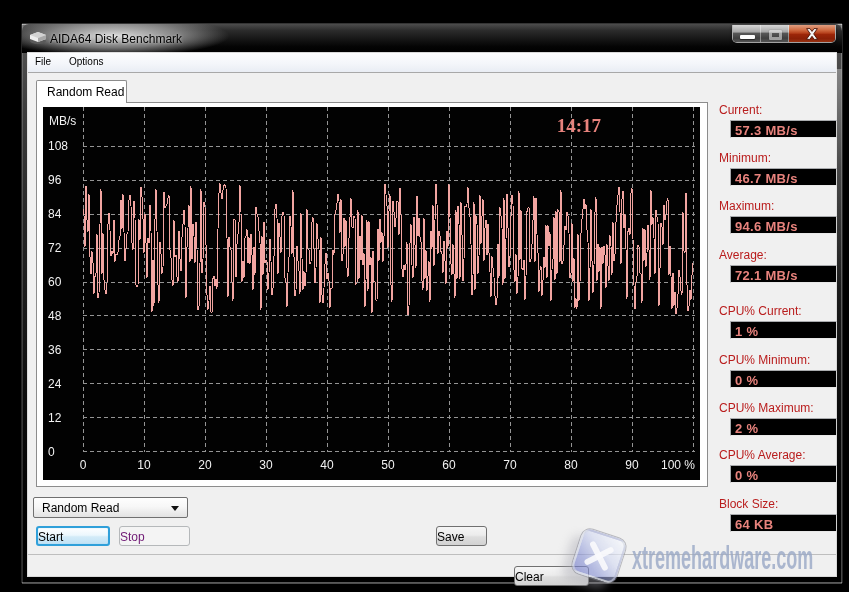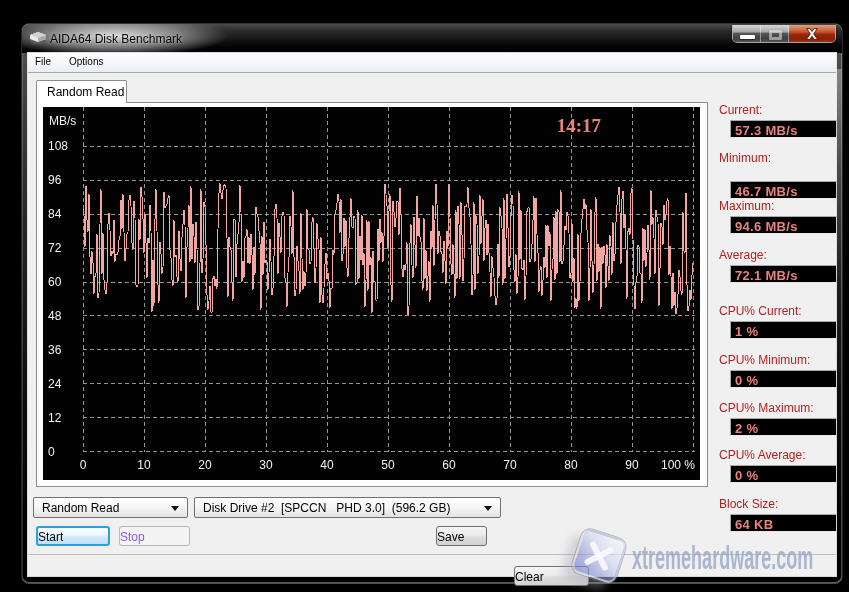--- a/index.html
+++ b/index.html
@@ -1,20 +1,20 @@
 <!DOCTYPE html>
 <html><head><meta charset="utf-8">
 <style>
 * { margin:0; padding:0; box-sizing:border-box; }
 html,body { width:849px; height:592px; background:#000; overflow:hidden;
   font-family:"Liberation Sans", sans-serif; position:relative; }
 
 
 #win { position:absolute; left:22px; top:24px; width:820px; height:559px;
-  border-radius:7px;
+  border-radius:0;
   background: linear-gradient(180deg,#6e6e6e 0px,#4e4e4e 30px,#3c3c3c 90px,#262626 200px,#0c0c0c 380px,#000 520px);
   box-shadow: inset 0 1px 0 rgba(255,255,255,.45), inset 1px 0 0 rgba(255,255,255,.18), inset -1px 0 0 rgba(255,255,255,.28), inset 0 -1px 0 rgba(255,255,255,.35), 0 1px 0 rgba(170,170,170,.45), 1px 0 0 rgba(130,130,130,.3), -1px 0 0 rgba(130,130,130,.3), 0 -1px 0 rgba(150,150,150,.35);
 }
 #titlebar { position:absolute; left:0; top:0; width:820px; height:29px;
   border-radius:7px 7px 0 0;
   background:
    radial-gradient(ellipse 148px 26px at 92px 12px, rgba(255,255,255,.85) 0%, rgba(185,185,185,.62) 45%, rgba(100,100,100,0) 78%),
    linear-gradient(180deg,#4c4c4c 0%,#2c2c2c 22%,#161616 52%,#040404 78%,#000 100%);
 }
 #title { position:absolute; left:28px; top:8px; font-size:12px; color:#000;
@@ -69,21 +69,21 @@
   border-left:4.5px solid transparent; border-right:4.5px solid transparent;
   border-top:5px solid #111; }
 
 
 .btn { position:absolute; height:20px; border:1px solid #707070; border-radius:3px;
   background:linear-gradient(180deg,#f5f5f5 0%,#ececec 45%,#dedede 55%,#d2d2d2 100%);
   font-size:12px; color:#000; text-align:left; padding-top:3px; }
 #bstart { border:2px solid #30a0da; border-radius:3px; padding-top:2px;
   box-shadow:inset 0 0 1px #8cc6e5;
   background:linear-gradient(180deg,#fdfeff 0%,#ecf7fd 45%,#d3ebf8 55%,#c0e2f5 100%); }
-#bstop { background:#f4f4f4; border-color:#b5b8ba; color:#8b5cf6; }
+#bstop { background:#f4f4f4; border-color:#b5b8ba; color:#701a75; }
 
 #divline { position:absolute; left:0px; top:501px; width:808px; height:1px; background:#bebebe; }
 
 
 #wmtile { position:absolute; left:576px; top:533px; width:46px; height:46px;
   border-radius:9px; transform:rotate(18deg);
   background:linear-gradient(215deg, rgba(249,251,254,.72) 0%, rgba(208,215,241,.58) 38%, rgba(140,150,214,.62) 72%, rgba(112,120,198,.66) 100%);
   border:2px solid rgba(210,213,224,.58);
   box-shadow:0 0 0 1px rgba(128,130,140,.5), -8px 9px 10px rgba(165,165,175,.42); z-index:9; }
 .xbar { position:absolute; left:5px; top:18px; width:32px; height:5.8px;
@@ -172,37 +172,36 @@
 <text x="528" y="362" font-size="12" fill="#f2f2f2" text-anchor="middle">80</text>
 <text x="589" y="362" font-size="12" fill="#f2f2f2" text-anchor="middle">90</text>
 <text x="652" y="362" font-size="12" fill="#f2f2f2" text-anchor="end">100 %</text>
 <text x="558" y="25" font-size="19" font-weight="bold" font-family="Liberation Serif, serif" fill="#e8837d" text-anchor="end">14:17</text>
 <polyline points="40,102.4 41,108.4 42,140.4 43,78.7 44,113.2 45,125.1 46,87.3 47,149.7 48,167.3 49,144.4 50,155.6 51,186.7 52,169.5 53,166.5 54,127.3 55,190.9 56,186.1 57,116.6 58,82.0 59,167.0 60,125.9 61,172.5 62,183.0 63,186.9 64,176.6 65,117.1 66,105.6 67,123.4 68,148.6 69,143.9 70,146.5 71,112.6 72,154.6 73,146.8 74,147.4 75,145.7 76,132.8 77,129.8 78,92.9 79,121.5 80,87.0 81,125.1 82,153.9 83,142.1 84,127.2 85,124.7 86,92.7 87,87.6 88,99.2 89,135.5 90,142.9 91,94.1 92,111.3 93,177.7 94,180.3 95,178.1 96,112.4 97,133.3 98,79.6 99,90.0 100,111.9 101,146.4 102,106.8 103,135.9 104,170.6 105,130.6 106,136.3 107,97.9 108,124.2 109,205.3 110,152.6 111,198.6 112,112.6 113,81.9 114,124.2 115,177.7 116,195.7 117,134.8 118,146.7 119,166.5 120,161.1 121,85.0 122,101.4 123,99.1 124,97.5 125,91.4 126,88.5 127,142.8 128,150.5 129,173.2 130,179.3 131,113.3 132,149.7 133,147.7 134,170.1 135,174.6 136,123.9 137,152.1 138,164.2 139,130.6 140,117.4 141,103.3 142,118.1 143,190.7 144,140.1 145,120.9 146,98.2 147,155.4 148,79.2 149,152.4 150,117.0 151,129.3 152,155.9 153,115.1 154,141.6 155,202.5 156,200.0 157,156.4 158,82.3 159,166.3 160,152.2 161,95.3 162,100.3 163,137.7 164,187.9 165,202.5 166,193.8 167,179.0 168,205.1 169,205.7 170,171.5 171,169.1 172,179.1 173,172.3 174,181.8 175,122.3 176,85.9 177,76.5 178,85.8 179,92.2 180,82.7 181,77.7 182,78.3 183,80.9 184,131.0 185,190.3 186,129.8 187,140.3 188,143.0 189,175.0 190,193.5 191,112.7 192,111.9 193,170.2 194,137.5 195,127.4 196,115.5 197,78.2 198,105.4 199,174.5 200,154.0 201,170.6 202,131.4 203,128.7 204,122.4 205,156.3 206,130.4 207,157.3 208,126.8 209,147.5 210,182.8 211,140.0 212,167.9 213,99.7 214,107.1 215,109.6 216,123.7 217,136.4 218,202.5 219,129.5 220,168.1 221,114.8 222,155.8 223,152.8 224,154.7 225,182.6 226,166.0 227,132.1 228,154.2 229,188.0 230,181.5 231,149.3 232,102.4 233,97.2 234,110.9 235,167.3 236,116.3 237,129.8 238,146.3 239,108.7 240,105.5 241,107.9 242,171.4 243,175.6 244,199.6 245,165.8 246,150.2 247,109.2 248,119.4 249,147.1 250,82.7 251,149.5 252,188.6 253,182.7 254,138.9 255,154.2 256,163.5 257,187.0 258,106.4 259,151.2 260,182.8 261,164.4 262,179.1 263,166.4 264,102.2 265,141.7 266,143.3 267,156.7 268,155.0 269,114.7 270,110.5 271,141.9 272,175.9 273,161.2 274,116.5 275,131.6 276,142.4 277,196.1 278,130.3 279,187.8 280,196.3 281,180.9 282,157.4 283,145.9 284,171.9 285,165.9 286,173.5 287,200.6 288,181.1 289,181.7 290,142.6 291,147.5 292,107.4 293,102.7 294,95.7 295,87.3 296,94.2 297,125.5 298,91.6 299,154.1 300,147.8 301,110.8 302,139.8 303,113.1 304,161.3 305,169.7 306,131.0 307,110.2 308,91.3 309,119.8 310,120.7 311,109.6 312,110.6 313,177.2 314,176.7 315,102.7 316,172.2 317,128.9 318,153.4 319,108.0 320,158.0 321,146.0 322,199.6 323,173.8 324,113.1 325,183.6 326,113.9 327,158.4 328,150.2 329,206.3 330,143.8 331,174.8 332,174.7 333,193.0 334,193.2 335,121.8 336,153.8 337,111.6 338,135.7 339,125.1 340,155.0 341,129.4 342,76.7 343,87.4 344,98.8 345,140.9 346,104.0 347,86.9 348,177.6 349,195.4 350,94.2 351,104.9 352,120.4 353,111.5 354,93.8 355,94.8 356,128.1 357,81.1 358,107.7 359,161.6 360,170.3 361,158.5 362,162.9 363,157.4 364,134.9 365,208.0 366,199.6 367,136.0 368,117.1 369,158.4 370,171.4 371,109.9 372,137.8 373,160.8 374,88.8 375,129.2 376,110.6 377,129.9 378,134.5 379,174.2 380,182.8 381,111.1 382,172.3 383,143.2 384,183.7 385,169.0 386,154.2 387,195.1 388,123.9 389,141.5 390,98.5 391,159.0 392,112.9 393,77.2 394,97.1 395,146.7 396,124.2 397,128.5 398,144.5 399,147.3 400,166.0 401,134.2 402,153.9 403,177.3 404,124.2 405,140.9 406,77.1 407,110.3 408,156.8 409,168.3 410,137.4 411,166.8 412,190.9 413,103.5 414,172.4 415,99.2 416,117.0 417,172.0 418,95.3 419,127.7 420,173.9 421,152.5 422,99.5 423,100.0 424,96.6 425,80.3 426,100.8 427,109.8 428,136.8 429,188.4 430,168.4 431,95.5 432,183.3 433,108.5 434,117.3 435,167.0 436,149.2 437,88.1 438,136.8 439,109.5 440,92.5 441,153.6 442,120.9 443,112.7 444,148.3 445,117.0 446,145.8 447,165.4 448,190.0 449,149.5 450,161.3 451,170.3 452,189.3 453,198.0 454,191.7 455,136.9 456,170.6 457,100.5 458,108.6 459,121.1 460,177.8 461,90.7 462,172.1 463,132.7 464,86.7 465,120.8 466,160.1 467,149.6 468,109.6 469,88.1 470,96.7 471,163.0 472,174.6 473,147.4 474,186.7 475,170.7 476,84.4 477,152.6 478,103.0 479,161.4 480,162.6 481,152.7 482,192.7 483,169.9 484,104.5 485,101.0 486,100.3 487,155.0 488,152.5 489,137.4 490,113.5 491,89.3 492,155.0 493,90.6 494,127.4 495,145.8 496,184.7 497,163.4 498,159.2 499,188.5 500,173.4 501,150.0 502,160.9 503,118.3 504,171.3 505,118.5 506,139.3 507,125.4 508,193.9 509,162.6 510,152.4 511,109.8 512,173.1 513,103.6 514,167.2 515,102.9 516,104.4 517,155.3 518,83.0 519,156.5 520,154.2 521,137.9 522,119.3 523,123.2 524,105.0 525,109.0 526,126.1 527,170.8 528,166.6 529,116.1 530,175.0 531,151.3 532,200.5 533,191.4 534,201.6 535,127.1 536,193.8 537,175.1 538,126.5 539,112.1 540,102.2 541,91.9 542,102.3 543,97.2 544,123.1 545,134.8 546,194.1 547,161.3 548,102.5 549,154.0 550,185.8 551,158.1 552,105.4 553,90.0 554,173.6 555,136.8 556,165.1 557,139.7 558,201.6 559,140.1 560,156.5 561,139.0 562,147.5 563,180.6 564,137.5 565,158.9 566,173.7 567,128.5 568,139.4 569,167.5 570,115.2 571,154.1 572,147.6 573,115.0 574,98.5 575,88.3 576,79.7 577,105.0 578,157.3 579,92.1 580,83.6 581,121.4 582,107.4 583,141.8 584,191.6 585,124.5 586,120.8 587,127.9 588,86.0 589,81.4 590,132.0 591,178.3 592,202.1 593,175.2 594,169.9 595,138.5 596,139.5 597,166.0 598,166.7 599,196.1 600,121.2 601,154.4 602,122.0 603,159.6 604,145.7 605,118.1 606,142.7 607,172.5 608,83.5 609,117.6 610,110.3 611,131.2 612,167.3 613,103.1 614,110.3 615,115.2 616,198.8 617,161.5 618,116.4 619,119.9 620,138.4 621,98.3 622,112.8 623,108.2 624,94.2 625,90.7 626,167.8 627,138.6 628,169.4 629,202.2 630,165.8 631,198.6 632,184.9 633,207.1 634,201.4 635,187.2 636,162.8 637,170.2 638,184.0 639,188.0 640,105.1 641,144.3 642,146.3 643,85.8 644,178.0 645,203.7 646,198.8 647,183.3 648,192.8 649,167.9 650,155.8" fill="none" stroke="#f2a5a1" stroke-width="1" shape-rendering="optimizeSpeed"></polyline>
 </svg>
     </div>
     <div class="vlab" style="top:50px">Current:</div>
     <div class="vbox" style="top:67px">57.3 MB/s</div>
     <div class="vlab" style="top:98px">Minimum:</div>
-    <div class="vbox" style="top:128px">46.7 MB/s</div>
+    <div class="vbox" style="top:115px">46.7 MB/s</div>
     <div class="vlab" style="top:146px">Maximum:</div>
     <div class="vbox" style="top:163px">94.6 MB/s</div>
     <div class="vlab" style="top:195px">Average:</div>
     <div class="vbox" style="top:212px">72.1 MB/s</div>
     <div class="vlab" style="top:251px">CPU% Current:</div>
     <div class="vbox" style="top:268px">1 %</div>
     <div class="vlab" style="top:300px">CPU% Minimum:</div>
     <div class="vbox" style="top:317px">0 %</div>
     <div class="vlab" style="top:348px">CPU% Maximum:</div>
     <div class="vbox" style="top:365px">2 %</div>
     <div class="vlab" style="top:395px">CPU% Average:</div>
     <div class="vbox" style="top:412px">0 %</div>
     <div class="vlab" style="top:444px">Block Size:</div>
     <div class="vbox" style="top:461px">64 KB</div>
     <div class="combo" style="left:5px; top:444px; width:155px;">Random Read<span class="arr" style="right:8px"></span></div>
-    <div class="combo" style="left:166px; top:444px; width:307px;">Disk Drive #2&nbsp; [SPCCN&nbsp;&nbsp; PHD 3.0]&nbsp; (596.2 GB)<span class="arr" style="right:8px"></span></div>
     <div class="btn" id="bstart" style="left:8px; top:473px; width:74px;">Start</div>
     <div class="btn" id="bstop" style="left:91px; top:473px; width:71px;">Stop</div>
     <div class="btn" style="left:408px; top:473px; width:51px;">Save</div>
     <div class="btn" style="left:486px; top:473px; width:75px;margin-top:40px;">Clear</div>
     <div id="divline"></div>
   </div>
 </div>
 <div id="wmtile">
     <div class="xbar" style="transform:rotate(45deg)"></div>
     <div class="xbar" style="transform:rotate(-45deg)"></div>

